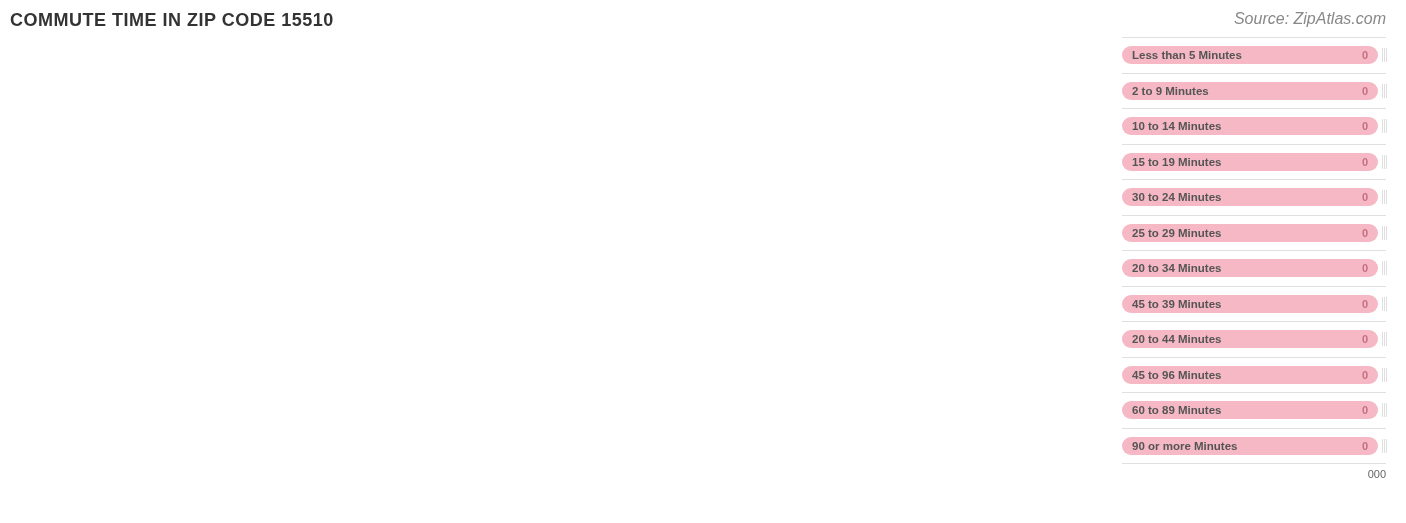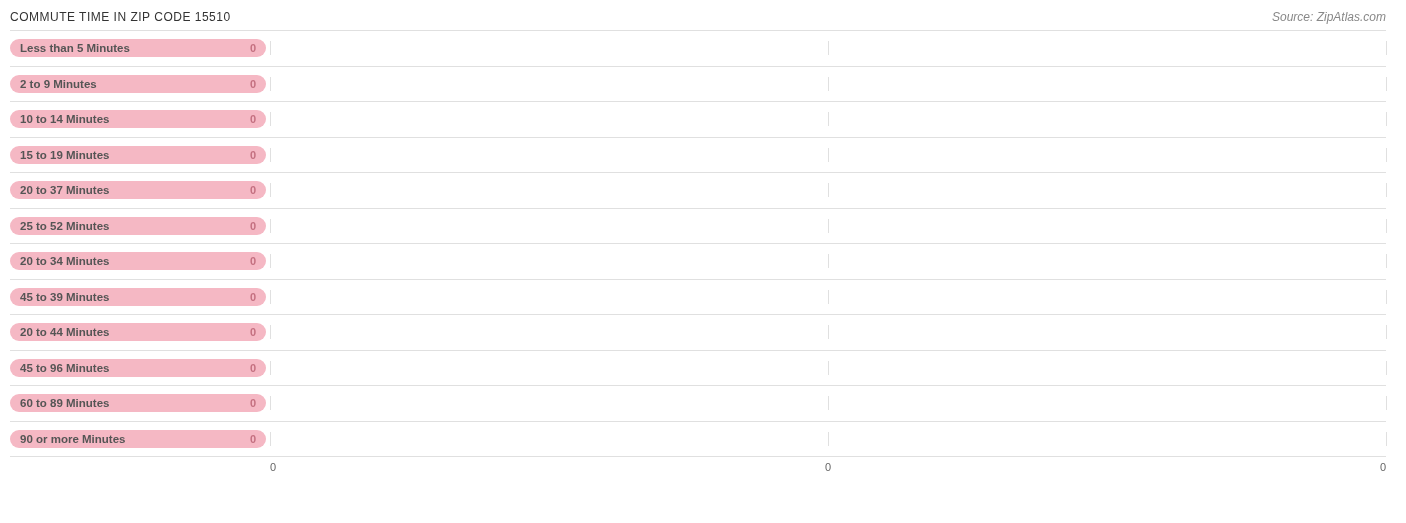--- a/index.html
+++ b/index.html
@@ -10,40 +10,41 @@
       height: 523px;
       overflow: hidden;
     }
     .chart-container {
       width: 1406px;
       height: 523px;
       padding: 10px 20px 40px 10px;
       position: relative;
     }
     .chart-title {
-      font-size: 12px;
-      font-weight: normal;
+      font-size: 18px;
+      font-weight: bold;
       text-transform: uppercase;
       letter-spacing: 0.5px;
       color: #333;
       margin-bottom: 6px;
     }
     .source-label {
       position: absolute;
       top: 10px;
       right: 20px;
-      font-size: 12px;
+      font-size: 16px;
       color: #888;
       font-style: italic;
     }
     .chart-area {
       display: flex;
       flex-direction: column;
       height: calc(100% - 30px);
       position: relative;
+      align-items: flex-end;
     }
     .bar-row {
       display: flex;
       align-items: center;
       flex: 1;
       border-bottom: 1px solid #e0e0e0;
       position: relative;
     }
     .bar-row:first-child {
       border-top: 1px solid #e0e0e0;
@@ -154,35 +155,35 @@
         <div class="bar-graph-area">
           <div style="position: absolute; top: 0px; bottom: 0px; left: 0%; width: 1px; background: rgb(224, 224, 224);"></div>
           <div style="position: absolute; top: 0px; bottom: 0px; left: 50%; width: 1px; background: rgb(224, 224, 224);"></div>
           <div style="position: absolute; top: 0px; bottom: 0px; left: 100%; width: 1px; background: rgb(224, 224, 224);"></div>
           <div class="bar-fill" style="width: 0%;"></div>
         </div>
       </div>
       <div class="bar-row">
         <div class="bar-label-area">
           <div class="bar-label">
-            <span class="bar-label-text">20 to 37 Minutes</span>
-            <span class="bar-value">0</span>
-          </div>
-        </div>
-        <div class="bar-graph-area">
-          <div style="position: absolute; top: 0px; bottom: 0px; left: 0%; width: 1px; background: rgb(224, 224, 224);"></div>
-          <div style="position: absolute; top: 0px; bottom: 0px; left: 50%; width: 1px; background: rgb(224, 224, 224);"></div>
-          <div style="position: absolute; top: 0px; bottom: 0px; left: 100%; width: 1px; background: rgb(224, 224, 224);"></div>
-          <div class="bar-fill" style="width: 0%;"></div>
-        </div>
-      </div>
-      <div class="bar-row">
-        <div class="bar-label-area">
-          <div class="bar-label">
-            <span class="bar-label-text">25 to 52 Minutes</span>
+            <span class="bar-label-text">30 to 24 Minutes</span>
+            <span class="bar-value">0</span>
+          </div>
+        </div>
+        <div class="bar-graph-area">
+          <div style="position: absolute; top: 0px; bottom: 0px; left: 0%; width: 1px; background: rgb(224, 224, 224);"></div>
+          <div style="position: absolute; top: 0px; bottom: 0px; left: 50%; width: 1px; background: rgb(224, 224, 224);"></div>
+          <div style="position: absolute; top: 0px; bottom: 0px; left: 100%; width: 1px; background: rgb(224, 224, 224);"></div>
+          <div class="bar-fill" style="width: 0%;"></div>
+        </div>
+      </div>
+      <div class="bar-row">
+        <div class="bar-label-area">
+          <div class="bar-label">
+            <span class="bar-label-text">25 to 29 Minutes</span>
             <span class="bar-value">0</span>
           </div>
         </div>
         <div class="bar-graph-area">
           <div style="position: absolute; top: 0px; bottom: 0px; left: 0%; width: 1px; background: rgb(224, 224, 224);"></div>
           <div style="position: absolute; top: 0px; bottom: 0px; left: 50%; width: 1px; background: rgb(224, 224, 224);"></div>
           <div style="position: absolute; top: 0px; bottom: 0px; left: 100%; width: 1px; background: rgb(224, 224, 224);"></div>
           <div class="bar-fill" style="width: 0%;"></div>
         </div>
       </div>

